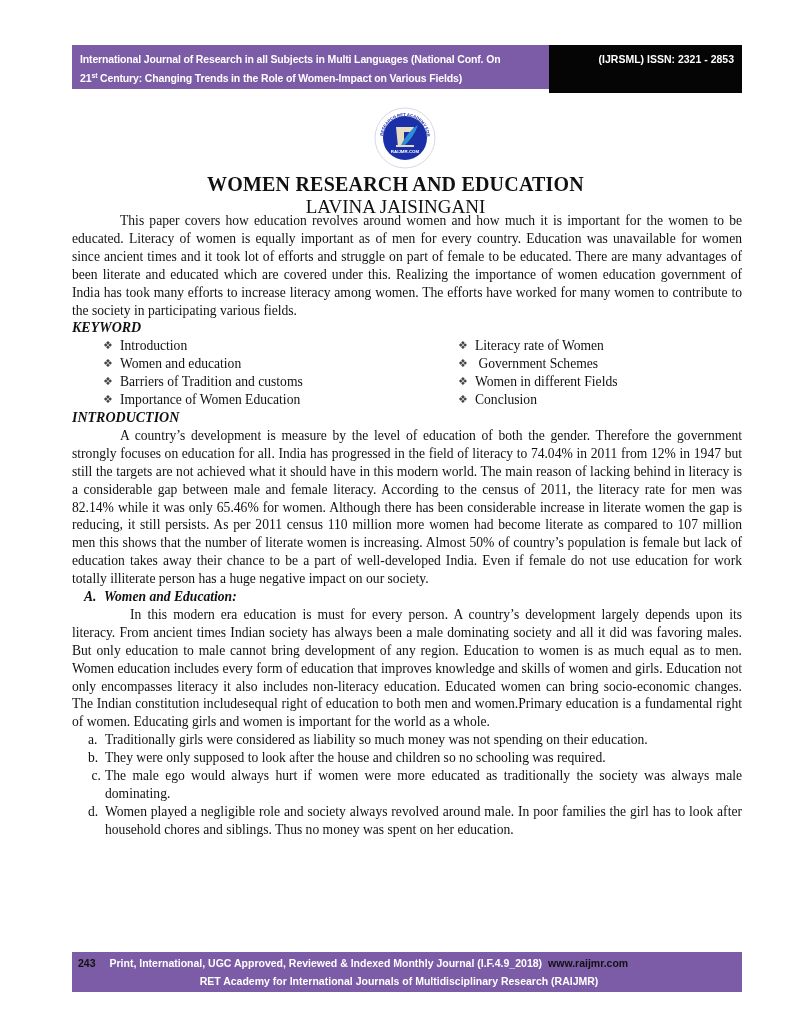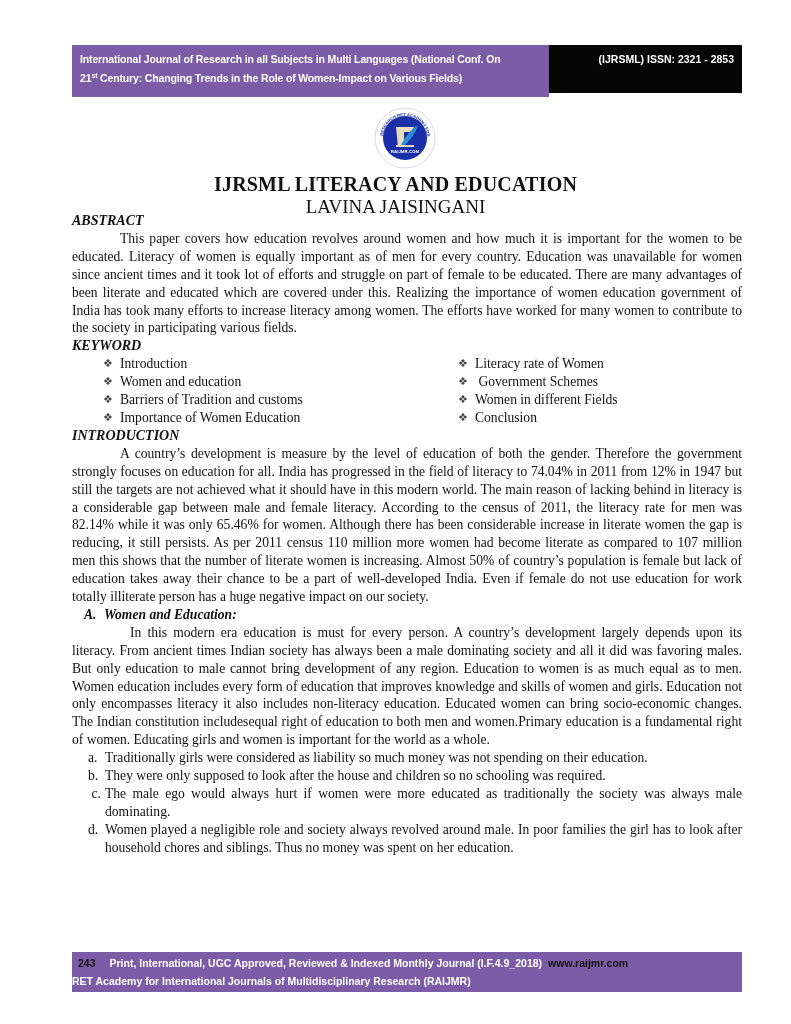--- a/index.html
+++ b/index.html
@@ -1,19 +1,19 @@
 <!DOCTYPE html>
 <html><head>
 <meta charset="utf-8">
 <style>
   html, body { margin: 0; padding: 0; background: #ffffff; }
   body { width: 791px; height: 1024px; position: relative; overflow: hidden;
          font-family: "Liberation Serif", "DejaVu Serif", serif; color: #111; }
   .hdr { position: absolute; left: 72px; top: 45px; width: 670px; height: 48px; display: flex; }
-  .hdr-left { background: #7c5ca6; color: #fff; width: 477px; height: 52px; box-sizing: border-box;
+  .hdr-left { background: #7c5ca6; color: #fff; width: 477px; height: 44px; box-sizing: border-box;
               padding: 5px 0 0 8px; font-family: "Liberation Sans", "DejaVu Sans", sans-serif;
               font-weight: bold; font-size: 10.5px; line-height: 19px; letter-spacing: -0.15px; }
   .hdr-left sup { font-size: 7px; line-height: 0; }
   .hdr-right { background: #050505; color: #fff; flex: 1; height: 48px; box-sizing: border-box;
                padding: 5px 8px 0 0; text-align: right; font-family: "Liberation Sans", "DejaVu Sans", sans-serif;
                font-weight: bold; font-size: 10.5px; line-height: 19px; }
   .logo { position: absolute; left: 374px; top: 107px; width: 62px; height: 62px; }
   .title { position: absolute; left: 0; width: 791px; top: 173px; text-align: center;
            font-weight: bold; font-size: 20px; letter-spacing: 0.2px; }
   .author { position: absolute; left: 0; width: 791px; top: 196px; text-align: center; font-size: 19px; }
@@ -30,21 +30,21 @@
   .olist { padding-left: 16px; }
   .oitem { display: flex; text-align: justify; }
   .oitem .mk { width: 17px; flex: none; }
   .oitem .tx { flex: 1; text-align: justify; }
   .ftr { position: absolute; left: 72px; top: 952px; width: 670px; height: 40px; background: #7c5ca6;
          font-family: "Liberation Sans", "DejaVu Sans", sans-serif; font-weight: bold; font-size: 10.5px;
          line-height: 18px; color: #fff; box-sizing: border-box; padding-top: 2px; }
   .ftr .l1 { padding-left: 6px; white-space: nowrap; }
   .ftr .pg { color: #111; margin-right: 14px; }
   .ftr .url { color: #111; margin-left: 6px; }
-  .ftr .l2 { padding-right: 16px; }
+  .ftr .l2 { text-align: center; padding-right: 16px; }
 </style>
 </head>
 <body>
 
 <div class="hdr">
   <div class="hdr-left">
     <div>International Journal of Research in all Subjects in Multi Languages (National Conf. On</div>
     <div><span>21</span><sup>st</sup><span> Century: Changing Trends in the Role of Women-Impact on Various Fields)</span></div>
   </div>
   <div class="hdr-right">
@@ -60,25 +60,24 @@
     <text font-size="4.2" fill="#1b2fa8" font-family="Liberation Sans, sans-serif" font-weight="bold">
       <textPath href="#ringpath" startOffset="2">RESEARCH  RET ACADEMY FOR INT.</textPath>
     </text>
     <path d="M22 20 L40 20 L38 25 L30 25 L30 40 L24 40 Z" fill="#e8dcc0"></path>
     <path d="M27 38 Q34 24 44 18 Q40 30 29 40 Z" fill="#2b8fd8"></path>
     <rect x="22" y="38" width="18" height="2" fill="#e8dcc0"></rect>
     <text x="31" y="46" font-size="4.4" fill="#ffffff" text-anchor="middle" font-family="Liberation Sans, sans-serif" font-weight="bold">RAIJMR.COM</text>
   </svg>
 </div>
 
-<div class="title">IJRSML LITERACY AND EDUCATION</div>
+<div class="title">WOMEN RESEARCH AND EDUCATION</div>
 <div class="author">LAVINA JAISINGANI</div>
 
 <div class="content">
-  <div class="sec-h">ABSTRACT</div>
   <p class="ind">This paper covers how education revolves around women and how much it is important for the women to be educated. Literacy of women is equally important as of men for every country. Education was unavailable for women since ancient times and it took lot of efforts and struggle on part of female to be educated. There are many advantages of been literate and educated which are covered under this. Realizing the importance of women education government of India has took many efforts to increase literacy among women. The efforts have worked for many women to contribute to the society in participating various fields.</p>
 
   <div class="sec-h">KEYWORD</div>
   <div class="kw">
     <div class="kw-item">
         <span class="dia">❖</span>
         <span>Introduction</span>
       </div>
     <div class="kw-item">
         <span class="dia">❖</span>

